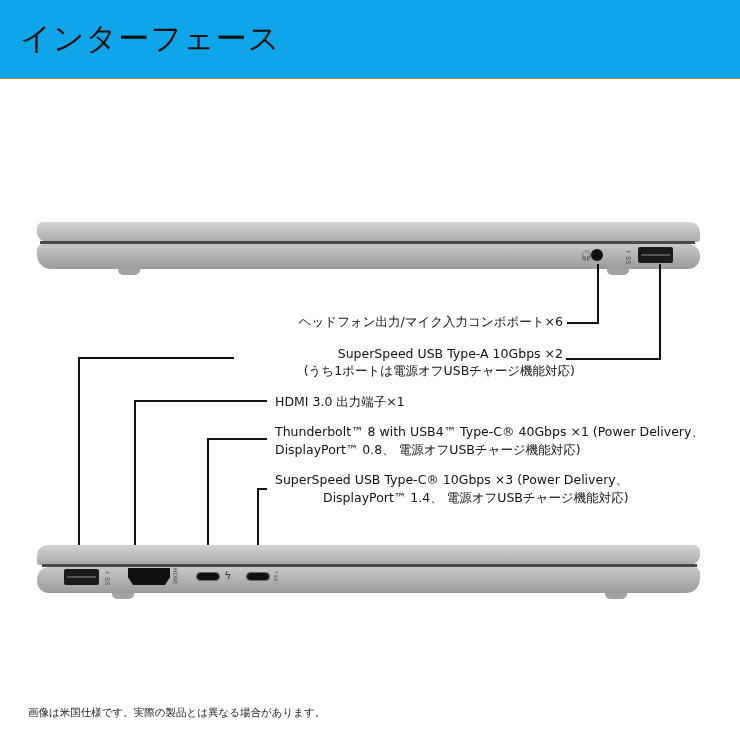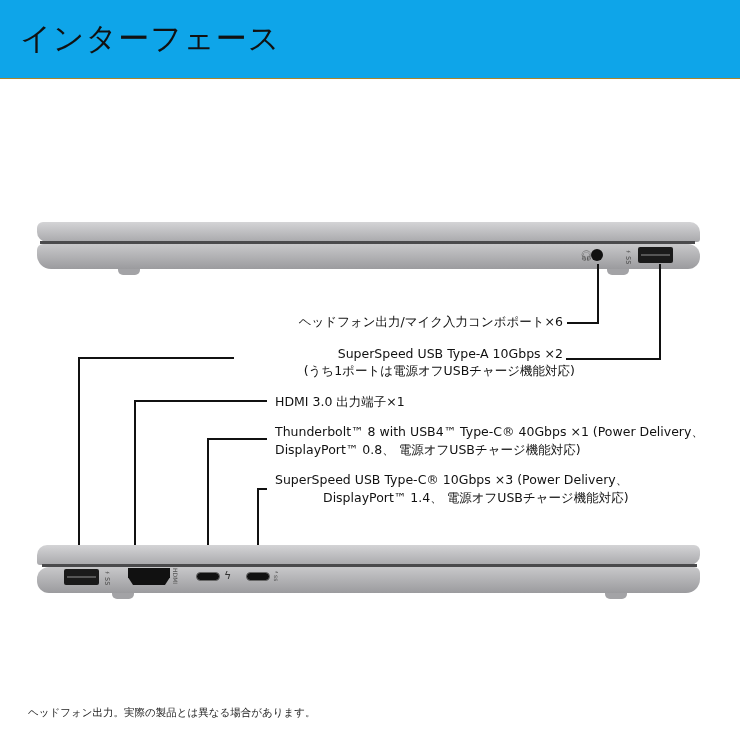--- a/index.html
+++ b/index.html
@@ -73,13 +73,13 @@
   <div class="port-usba" style="left:64px;top:569px;width:35px;height:16px;"></div>
   <span class="glyph" style="left:103px;top:568px;writing-mode:vertical-rl;">⌁ss</span>
   <div class="port-hdmi" style="left:128px;top:568px;width:42px;height:17px;"></div>
   <span class="glyph" style="left:172px;top:568px;writing-mode:vertical-rl;font-size:6px;">HDMI</span>
   <div class="port-usbc" style="left:196px;top:572px;width:22px;height:7px;"></div>
   <span class="glyph" style="left:224px;top:569px;font-size:11px;color:#333;">ϟ</span>
   <div class="port-usbc" style="left:246px;top:572px;width:22px;height:7px;"></div>
   <span class="glyph" style="left:273px;top:568px;writing-mode:vertical-rl;font-size:6px;">⌁ss</span>
 </div>
 
-<div class="footnote">ヘッドフォン出力。実際の製品とは異なる場合があります。</div>
+<div class="footnote">画像は米国仕様です。実際の製品とは異なる場合があります。</div>
 
 </body></html>

